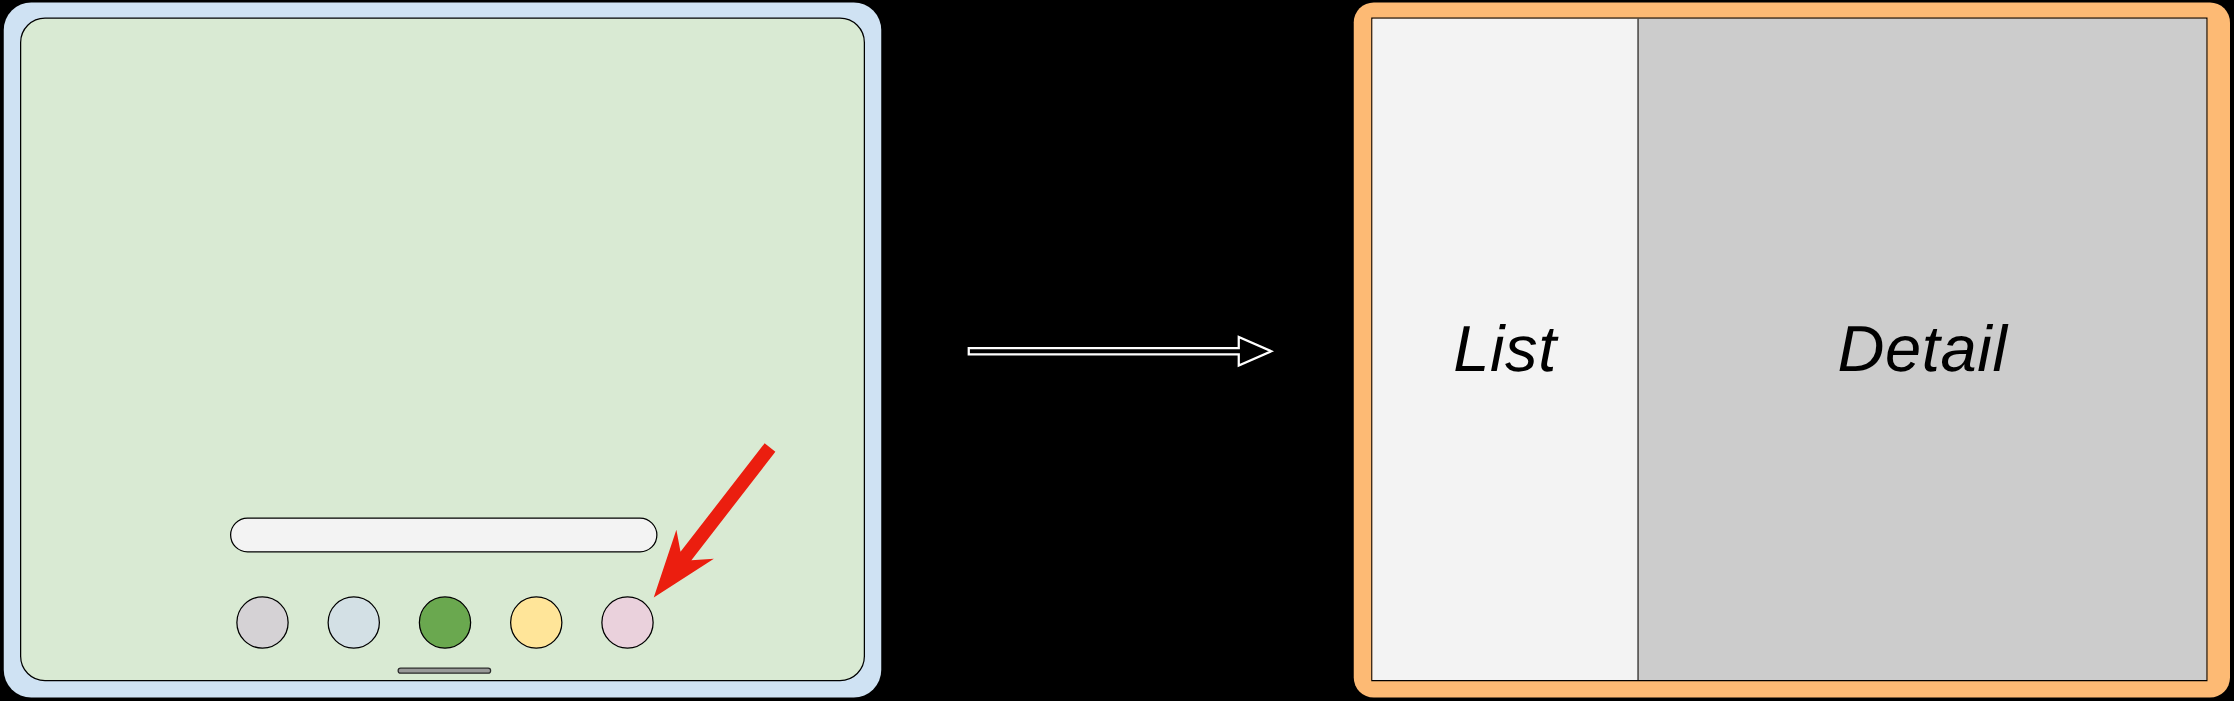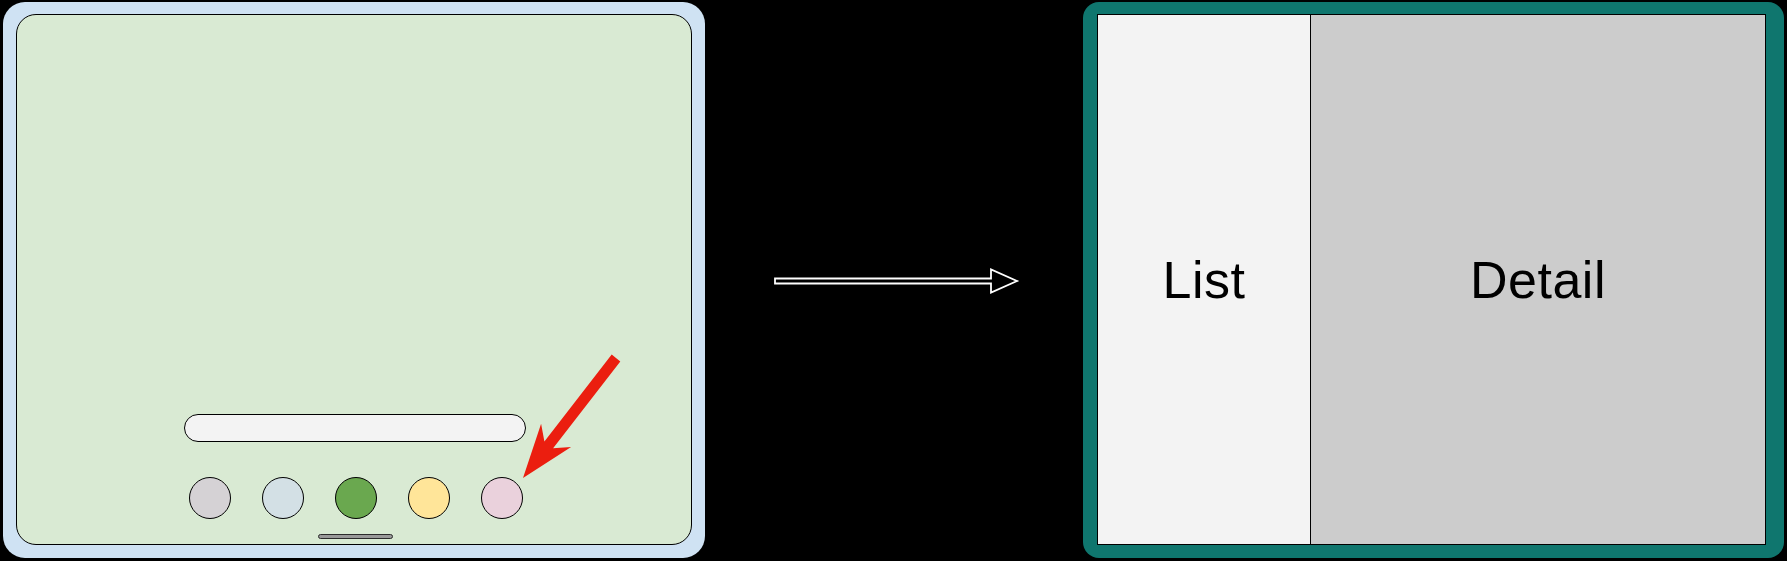--- a/index.html
+++ b/index.html
@@ -121,21 +121,21 @@
       <svg class="pointer-arrow-svg" viewBox="0 0 676 531">
         <polygon points="594.7,339.6 527.4,426.4 524.1,408.7 506,463 554.1,431.9 536.1,433.2 603.3,346.4" fill="#eb1e0f"></polygon>
       </svg>
     </div>
   </div>
 
   <svg class="transition-arrow-svg" viewBox="765 255 262 52">
     <polygon points="775,278.5 991,278.5 991,269.5 1017,281 991,292.5 991,283.5 775,283.5" stroke-width="1.8" stroke-linejoin="miter" fill="#000000" stroke="#ffffff"></polygon>
   </svg>
 
-  <div class="tablet-frame" style="background: #0f766e;">
+  <div class="tablet-frame" style="background: #fdba74; font-style: italic;">
     <div class="split-view">
       <div class="pane pane-list" style="background: rgb(243, 243, 243);">
         <span>List</span>
       </div>
       <div class="pane pane-detail" style="background: rgb(204, 204, 204); align-items: center;">
         <span>Detail</span>
       </div>
     </div>
   </div>
 

